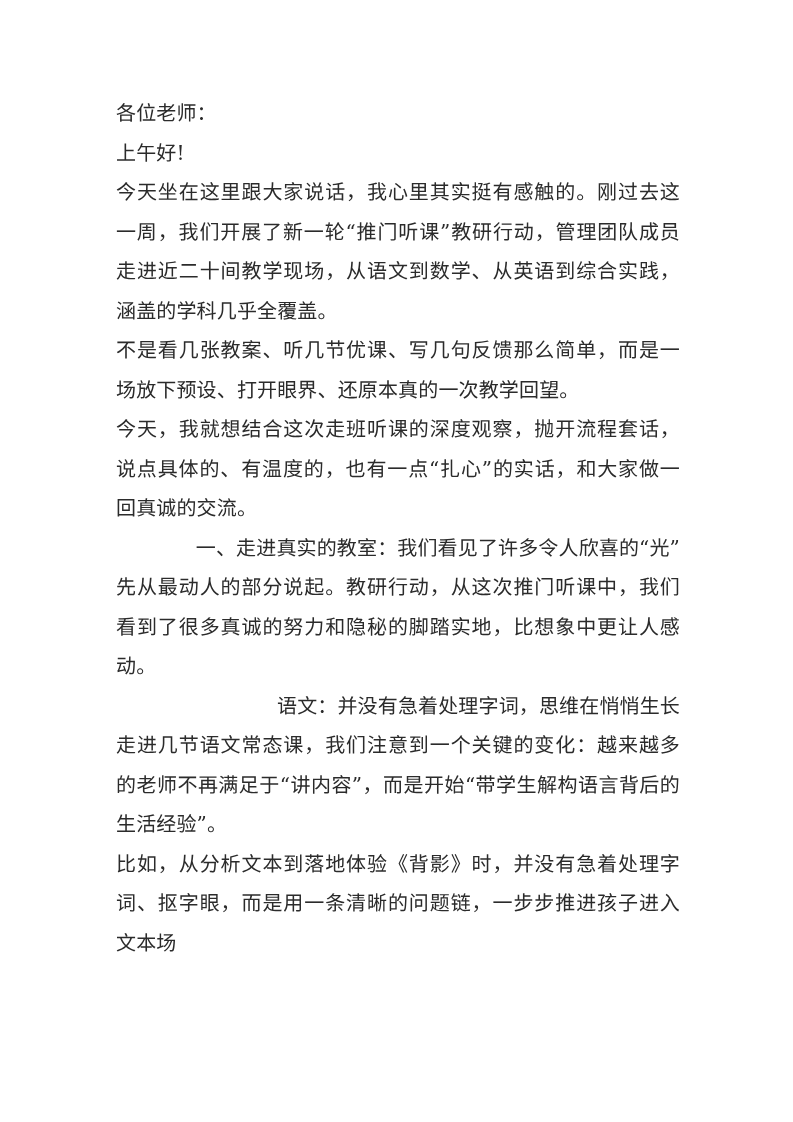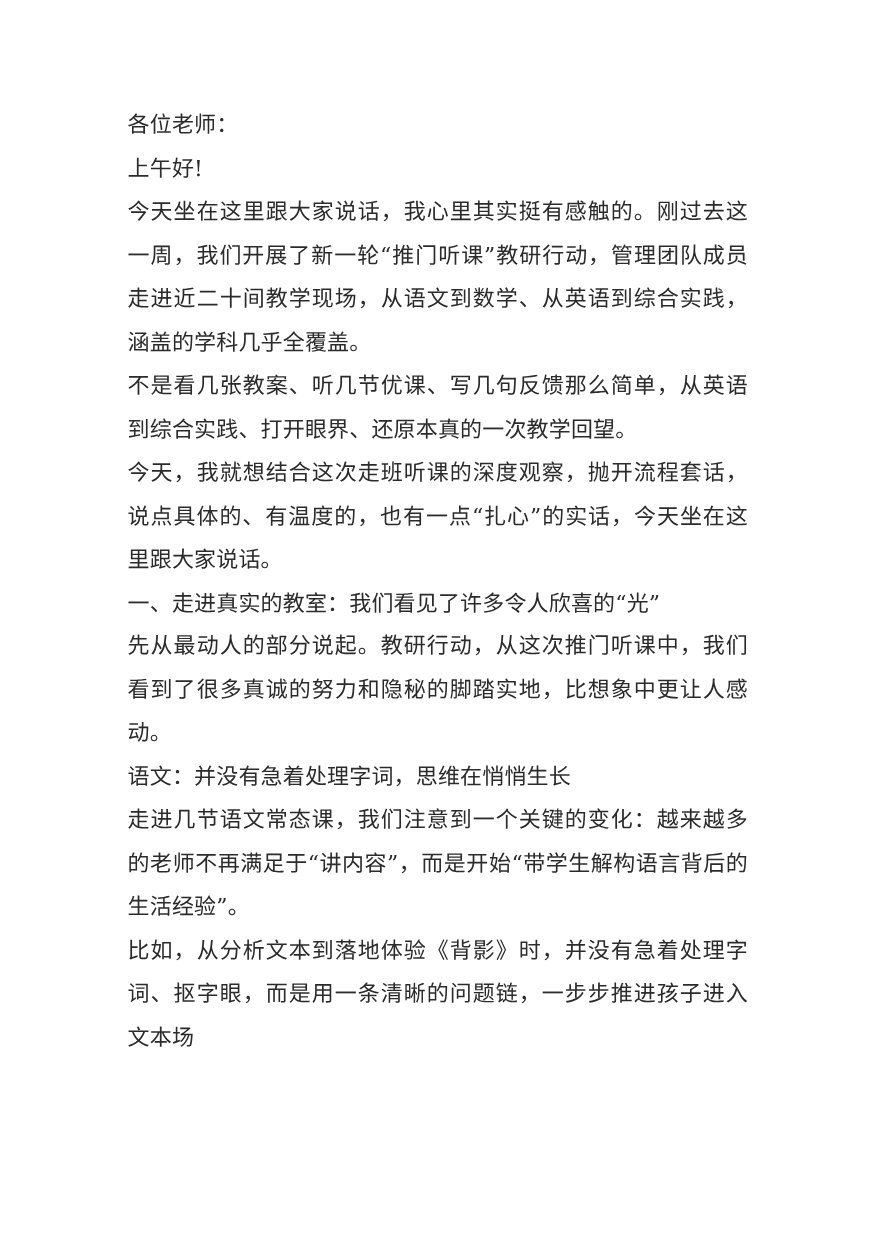--- a/index.html
+++ b/index.html
@@ -38,36 +38,36 @@
     letter-spacing: 0.15px;
     word-break: break-all;
     font-weight: 400;
     -webkit-font-smoothing: antialiased;
   }
 
   
 
   .para.heading-1,
   .para.heading-2 {
-    text-align: left;
+    text-align: right;
   }
 
   .para.short {
     text-align: left;
   }
 </style>
 </head>
 <body>
 
 <div class="page">
   <div class="doc-body" id="doc-body">
       <p class="para short">各位老师：</p>
       <p class="para short">上午好!</p>
       <p class="para">今天坐在这里跟大家说话，我心里其实挺有感触的。刚过去这一周，我们开展了新一轮“推门听课”教研行动，管理团队成员走进近二十间教学现场，从语文到数学、从英语到综合实践，涵盖的学科几乎全覆盖。</p>
-      <p class="para">不是看几张教案、听几节优课、写几句反馈那么简单，从英语到综合实践、打开眼界、还原本真的一次教学回望。</p>
-      <p class="para">今天，我就想结合这次走班听课的深度观察，抛开流程套话，说点具体的、有温度的，也有一点“扎心”的实话，今天坐在这里跟大家说话。</p>
+      <p class="para">不是看几张教案、听几节优课、写几句反馈那么简单，而是一场放下预设、打开眼界、还原本真的一次教学回望。</p>
+      <p class="para">今天，我就想结合这次走班听课的深度观察，抛开流程套话，说点具体的、有温度的，也有一点“扎心”的实话，和大家做一回真诚的交流。</p>
       <p class="para heading-1">一、走进真实的教室：我们看见了许多令人欣喜的“光”</p>
       <p class="para">先从最动人的部分说起。教研行动，从这次推门听课中，我们看到了很多真诚的努力和隐秘的脚踏实地，比想象中更让人感动。</p>
       <p class="para heading-2">语文：并没有急着处理字词，思维在悄悄生长</p>
       <p class="para">走进几节语文常态课，我们注意到一个关键的变化：越来越多的老师不再满足于“讲内容”，而是开始“带学生解构语言背后的生活经验”。</p>
       <p class="para">比如，从分析文本到落地体验《背影》时，并没有急着处理字词、抠字眼，而是用一条清晰的问题链，一步步推进孩子进入文本场</p>
     </div>
 </div>
 
 </body></html>

